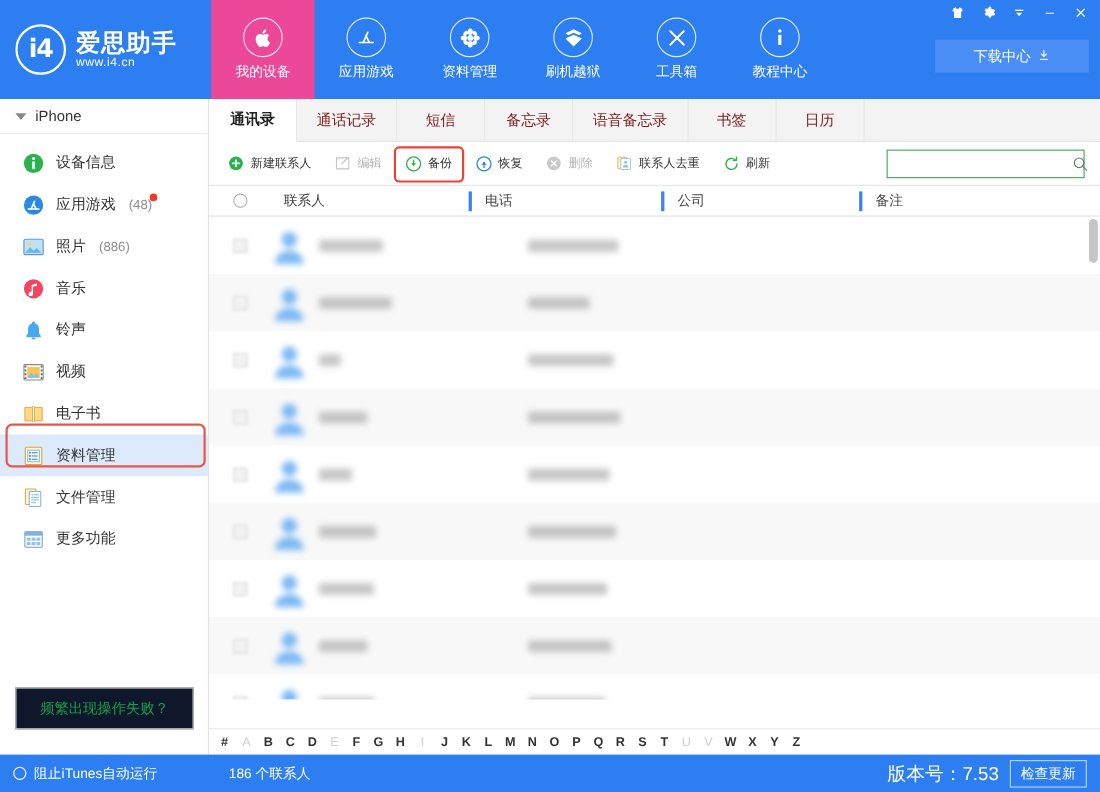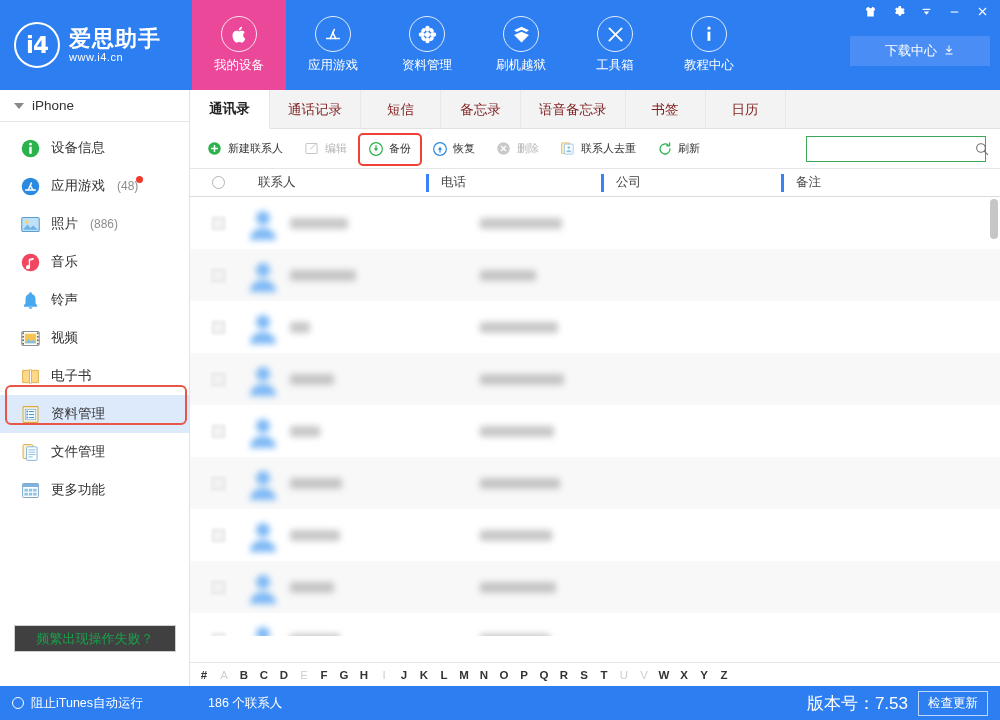--- a/index.html
+++ b/index.html
@@ -78,22 +78,22 @@
   .side-item {
     position:relative; height:38px; display:flex; align-items:center; gap:10px;
     padding-left:20px; cursor:pointer; font-size:13.5px; color:#333;text-align:right;
   }
   .side-item.selected { background:#dceafc; }
   .side-ico { width:21px; height:21px; flex:0 0 21px; position:relative; }
   .side-count { color:#8d8d8d; font-size:12px; margin-left:2px;}
   .dot-badge { width:7px;height:7px;border-radius:50%;background:#f0392b; position:absolute; }
 
   .helpbtn {
-    position:absolute; left:14px; top:535px; width:162px; height:27px;
-    border:1px solid #cfcfcf; background:#404040; color:#19a04b;
+    position:absolute; left:14px; top:535px; width:162px; height:38px;
+    border:1px solid #cfcfcf; background:#0f172a; color:#19a04b;
     font-size:13px; display:flex; align-items:center; justify-content:center;
     cursor:pointer;
   }
 
   
   .content { position:absolute; left:190px; top:90px; width:810px; height:596px; background:#fff; }
 
   .tabs { height:39px; background:#f3f3f3; border-bottom:1px solid #e2e2e2; display:flex; }
   .tab {
     height:39px; display:flex; align-items:center; justify-content:center;

